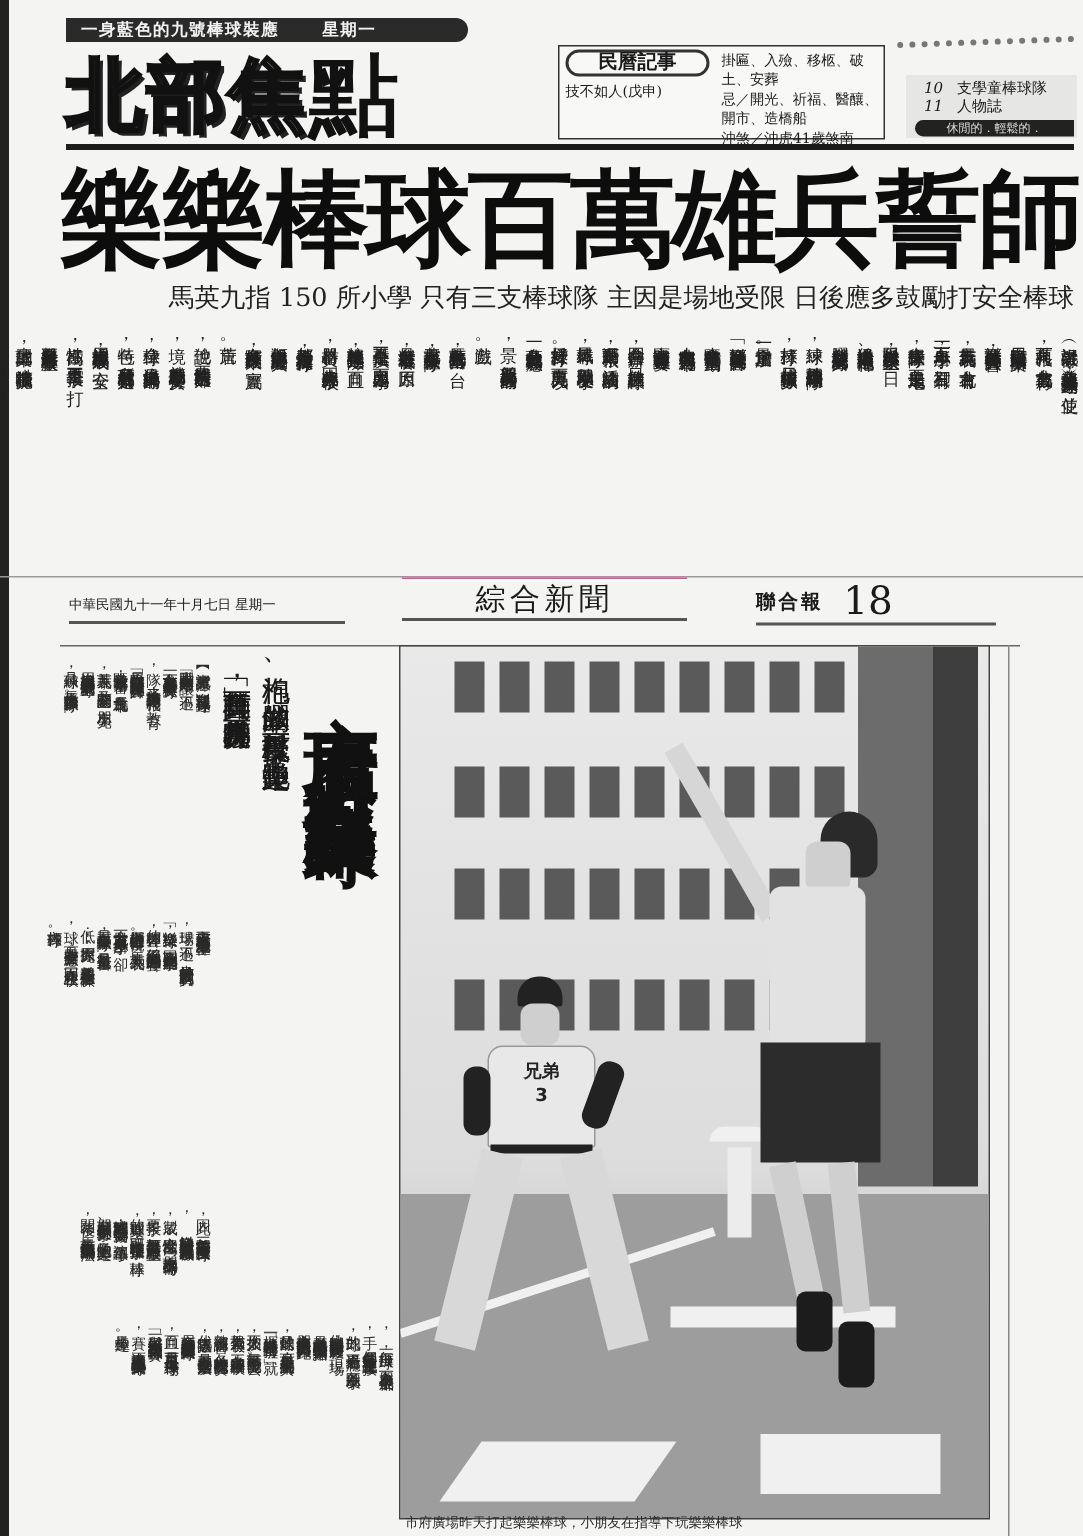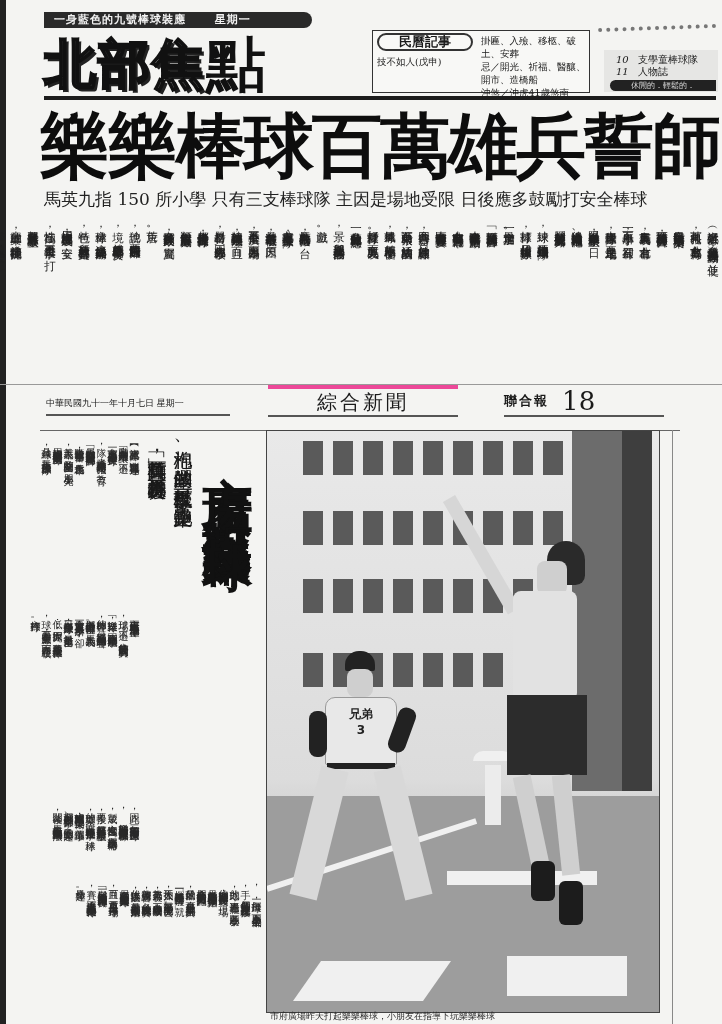--- a/index.html
+++ b/index.html
@@ -23,31 +23,31 @@
     .almanac-left { position: absolute; left: 4px; top: 24px; width: 100px; }
     .almanac-right { position: absolute; left: 108px; top: 3px; width: 108px; }
 
     .deco-dashes { position: absolute; left: 590px; top: 20px; width: 118px; height: 10px; border-bottom: 4px dotted #777; transform: rotate(-2deg); }
     .index-box { position: absolute; left: 596px; top: 50px; width: 114px; height: 42px; background: #e6e6e4; font-family: "DejaVu Sans", sans-serif; font-size: 10px; line-height: 12px; padding: 4px 0 0 12px; }
     .index-box .num { font-style: italic; font-weight: normal; font-family: "DejaVu Serif", serif; margin-right: 6px; }
     .index-box .tagline { position: absolute; left: 6px; bottom: 1px; width: 106px; height: 11px; background: #222; color: #ddd; font-size: 8px; line-height: 11px; text-align: center; border-radius: 6px 0 0 6px; }
 
     .rule-thick { position: absolute; left: 36px; top: 96px; width: 672px; height: 4px; background: #1c1c1c; }
     .headline { position: absolute; left: 30px; top: 108px; width: 684px; text-align: center; font-family: "DejaVu Sans", sans-serif; font-weight: bold; font-size: 70px; line-height: 76px; letter-spacing: -2px; color: #0d0d0d; white-space: nowrap; }
-    .subheadline { position: absolute; left: 36px; top: 188px; width: 672px; text-align: left; font-size: 17px; line-height: 22px; color: #222; white-space: nowrap; letter-spacing: 0px; }
+    .subheadline { position: absolute; left: 36px; top: 188px; width: 672px; text-align: right; font-size: 17px; line-height: 22px; color: #222; white-space: nowrap; letter-spacing: 0px; }
 
     .vcol-area { position: absolute; left: 40px; top: 222px; width: 672px; height: 150px; display: flex; flex-direction: row-reverse; gap: 3px; }
     .vcol { writing-mode: vertical-rl; font-size: 11.5px; line-height: 14px; letter-spacing: 0.5px; color: #222; height: 100%; }
 
     .top-rule-bottom { position: absolute; left: 0; top: 384px; width: 722px; height: 1px; background: #999; }
 
     
     .masthead2 { position: absolute; left: 36px; top: 385px; width: 640px; height: 40px; }
     .mh-date { position: absolute; left: 10px; top: 12px; width: 184px; font-family: "DejaVu Sans", sans-serif; font-size: 9px; border-bottom: 2px solid #555; padding-bottom: 4px; }
-    .mh-section { position: absolute; left: 232px; top: 0; width: 190px; text-align: center; font-size: 20px; line-height: 26px; border-top: 4px solid #ec4899; border-bottom: 2px solid #555; letter-spacing: 3px; }
+    .mh-section { position: absolute; left: 232px; top: 0; width: 190px; text-align: center; font-size: 20px; line-height: 26px; border-top: 1px solid #ec4899; border-bottom: 2px solid #555; letter-spacing: 3px; }
     .mh-paper { position: absolute; left: 468px; top: 2px; width: 160px; border-bottom: 2px solid #555; }
     .mh-paper .name { font-size: 13px; font-weight: bold; letter-spacing: 2px; vertical-align: middle; }
     .mh-paper .page { font-size: 26px; line-height: 28px; vertical-align: middle; margin-left: 8px; }
     .mh-rule { position: absolute; left: 40px; top: 430px; width: 640px; height: 1px; background: #666; }
 
     .b-vtext { position: absolute; writing-mode: vertical-rl; font-size: 10px; line-height: 13px; color: #2a2a2a; letter-spacing: 0.5px; }
     .sub-vhead { position: absolute; writing-mode: vertical-rl; font-size: 19px; line-height: 24px; color: #1a1a1a; }
     .main-vhead { position: absolute; left: 198px; top: 436px; writing-mode: vertical-rl; font-family: "DejaVu Sans", sans-serif; font-weight: bold; font-size: 50px; line-height: 60px; letter-spacing: 4px; color: #111; }
     .main-vhead .sp { display: inline-block; height: 30px; }
 

